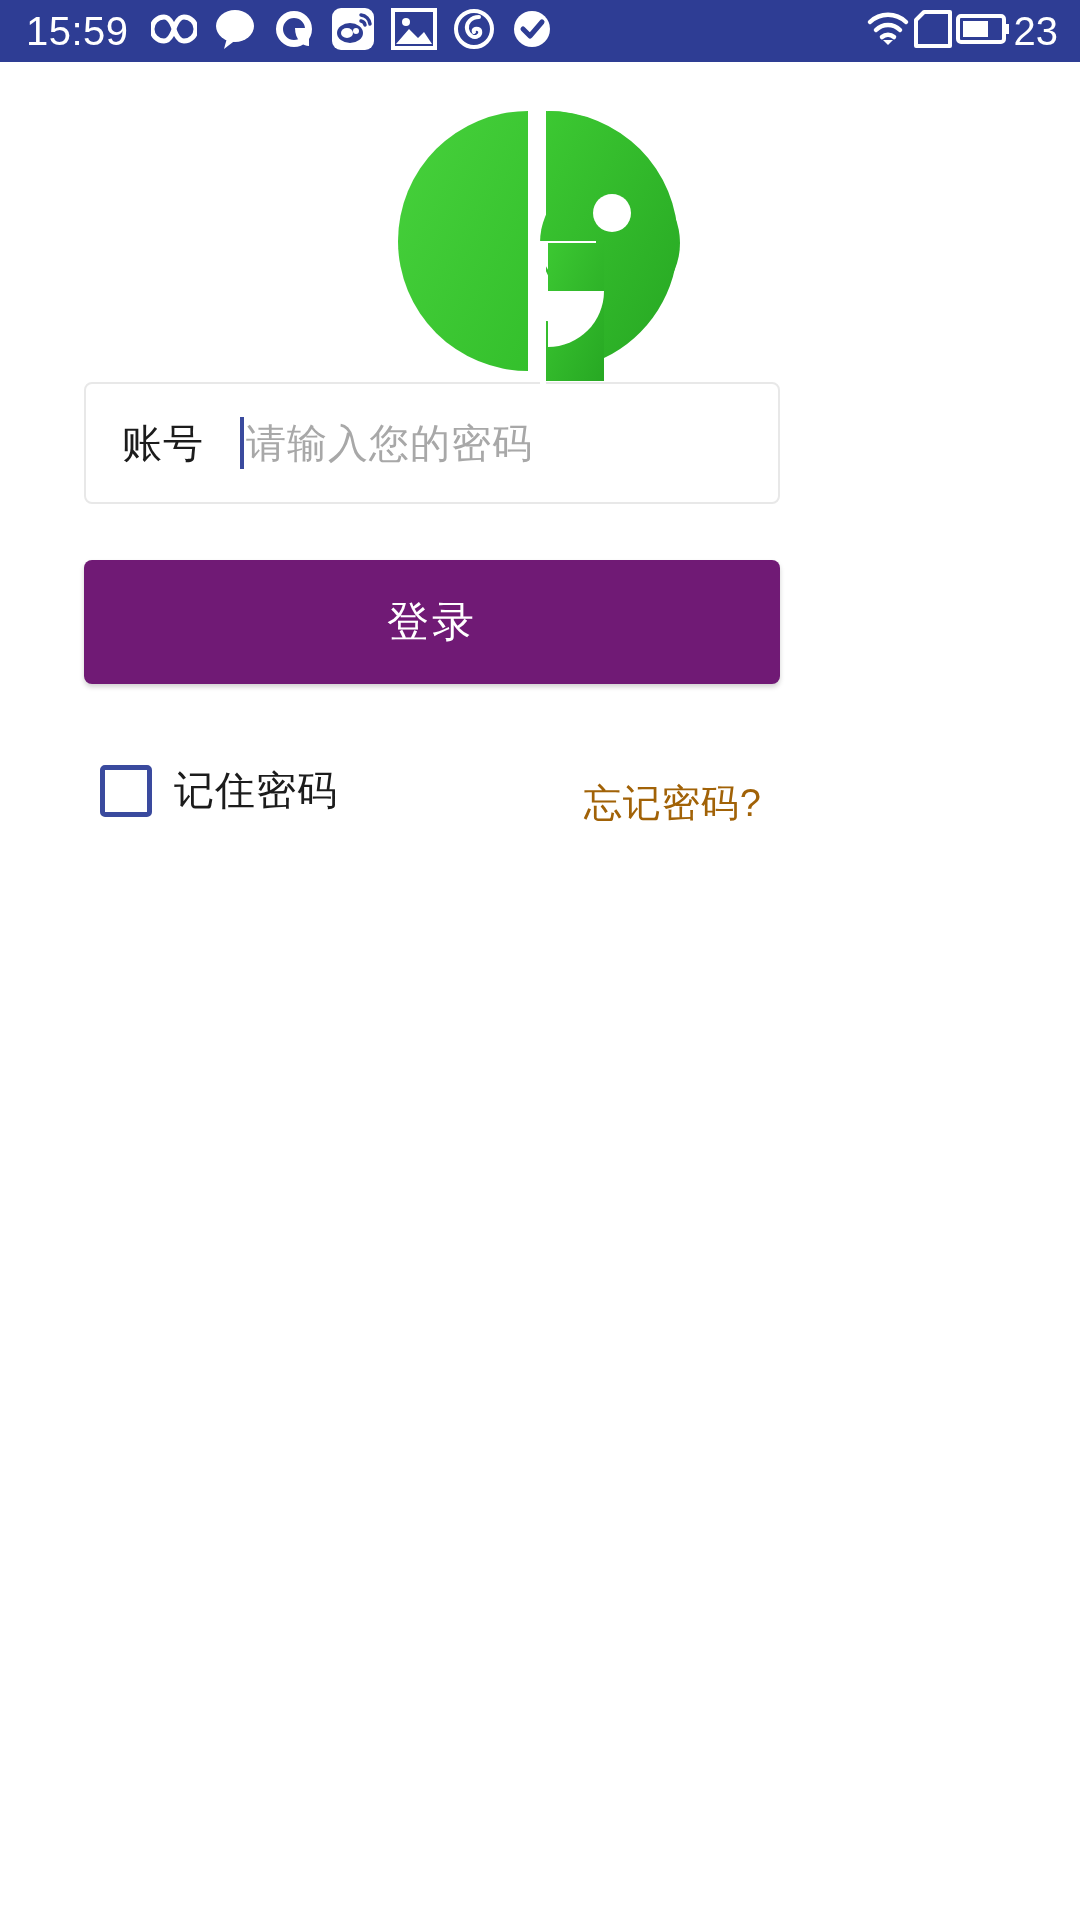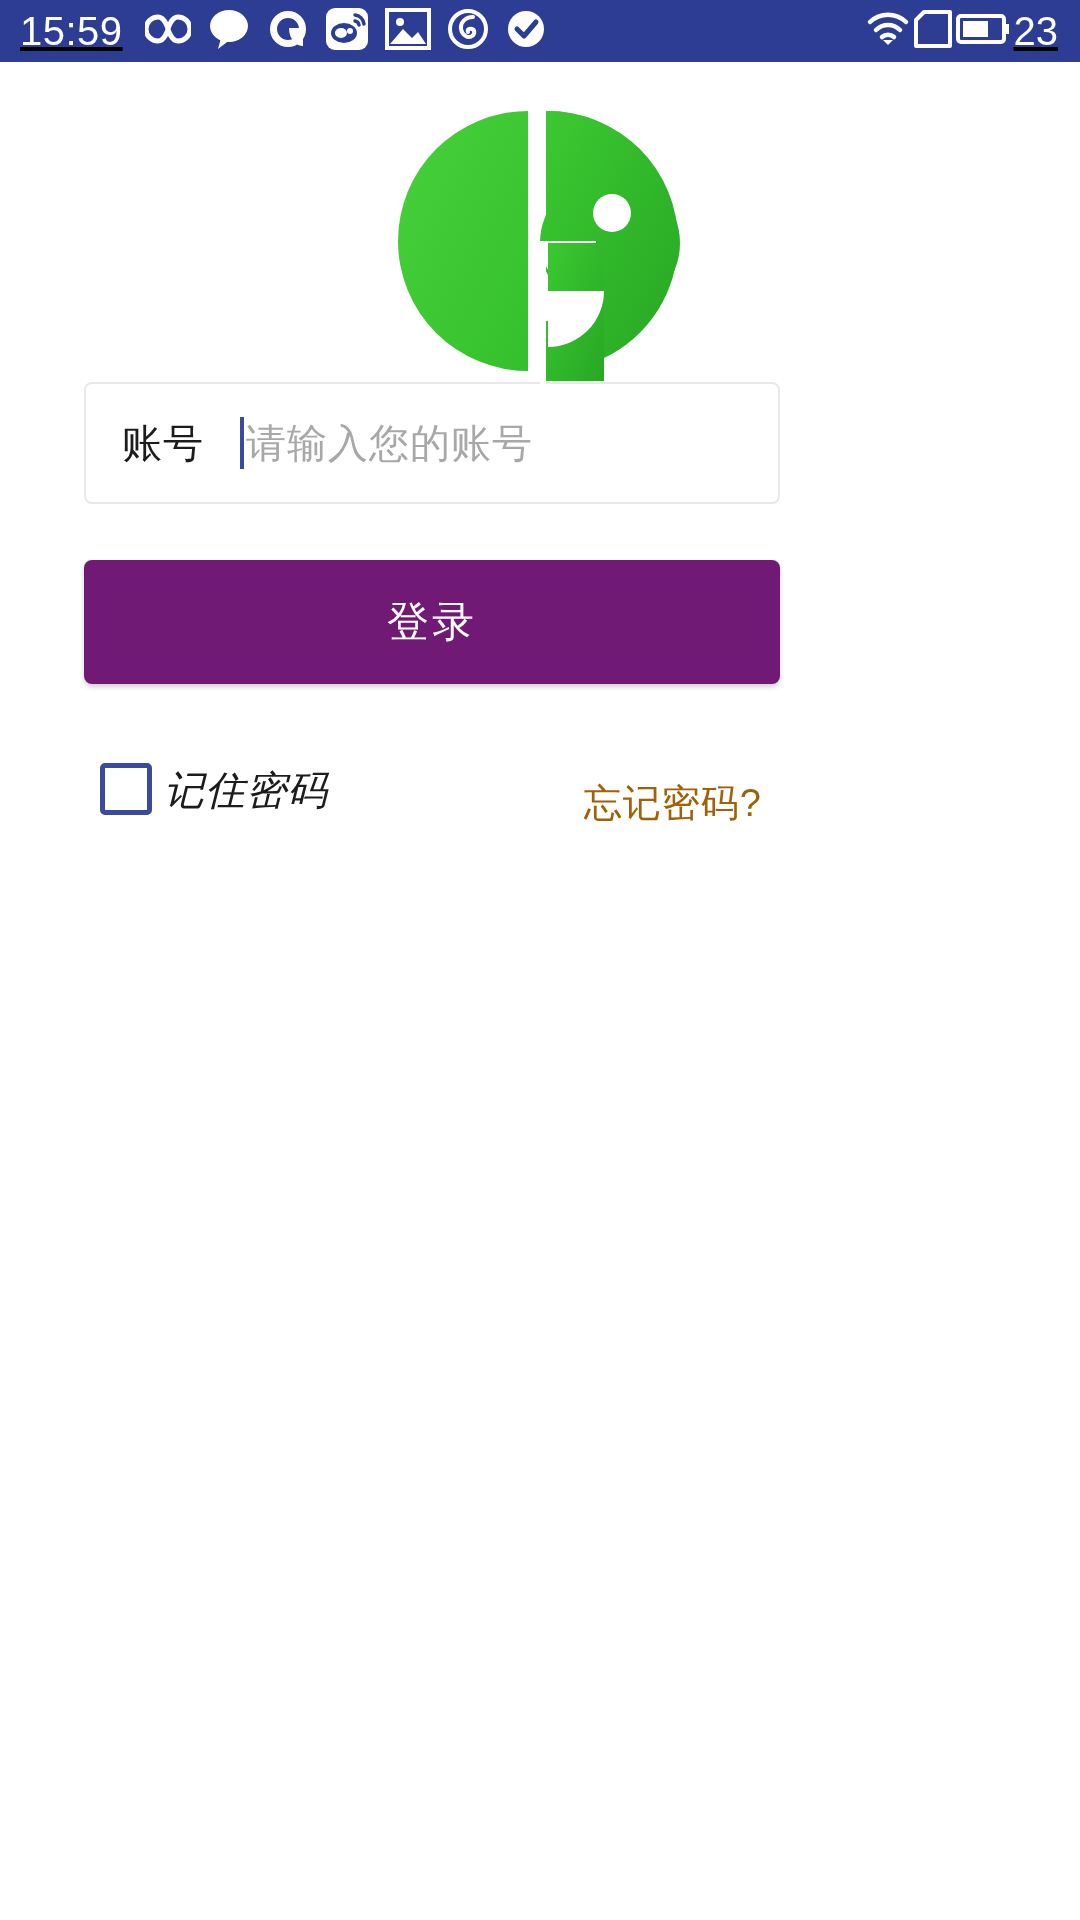--- a/index.html
+++ b/index.html
@@ -13,22 +13,21 @@
   }
 
   
   #status-bar {
     position: relative;
     width: 1080px;
     height: 62px;
     background: #2e3d94;
     display: flex;
     align-items: center;
-    padding: 0 22px 0 20px;
-    text-decoration: underline;
+    padding: 0 22px 0 26px;
   }
   #status-left {
     display: flex;
     align-items: center;
     gap: 16px;
     flex: 1;
   }
   #status-clock {
     color: #ffffff;
     font-size: 40px;
@@ -132,24 +131,23 @@
   #options-row {
     width: 100%;
     margin-top: 68px;
     display: flex;
     align-items: center;
     justify-content: space-between;
     padding: 0 18px 0 16px;
   }
   #remember-group {
     display: flex;
-    align-items: flex-start;
-    gap: 12px;
+    align-items: center;
+    gap: 22px;
     cursor: pointer;
-    font-style: italic;
   }
   #remember-checkbox {
     width: 52px;
     height: 52px;
     border: 5px solid #3a4a9e;
     border-radius: 5px;
     background: #ffffff;
     flex: none;
   }
   #remember-label {
@@ -286,21 +284,21 @@
     <circle cx="222" cy="122" r="19" fill="#ffffff"></circle>
   </svg>
 </div>
 
 <div id="login-form">
 
   <div class="input-field" id="account-row">
     <span class="field-label">账号</span>
     <span class="field-input-wrap">
       <span class="text-caret"></span>
-      <span class="field-placeholder">请输入您的账号</span>
+      <span class="field-placeholder">请输入您的密码</span>
     </span>
   </div>
 
 
   <button id="login-button">登录</button>
 
   <div id="options-row">
     <div id="remember-group">
       <span id="remember-checkbox"></span>
       <span id="remember-label">记住密码</span>

